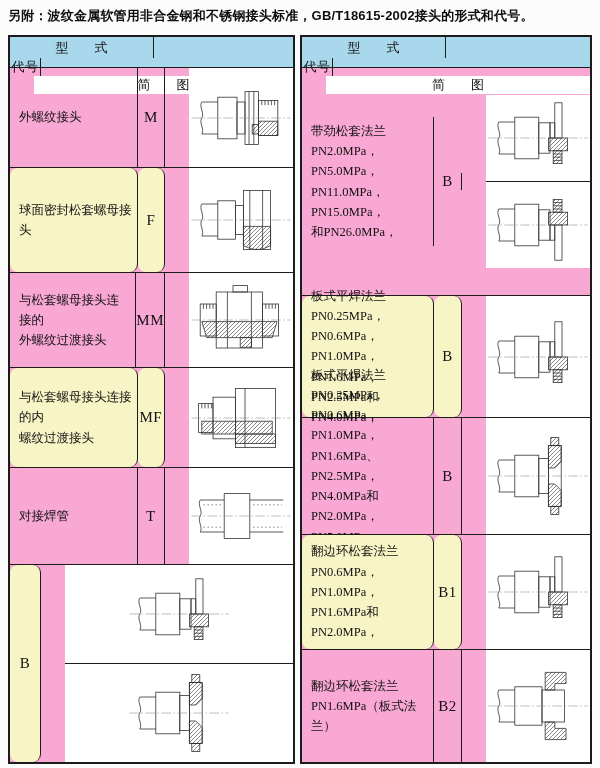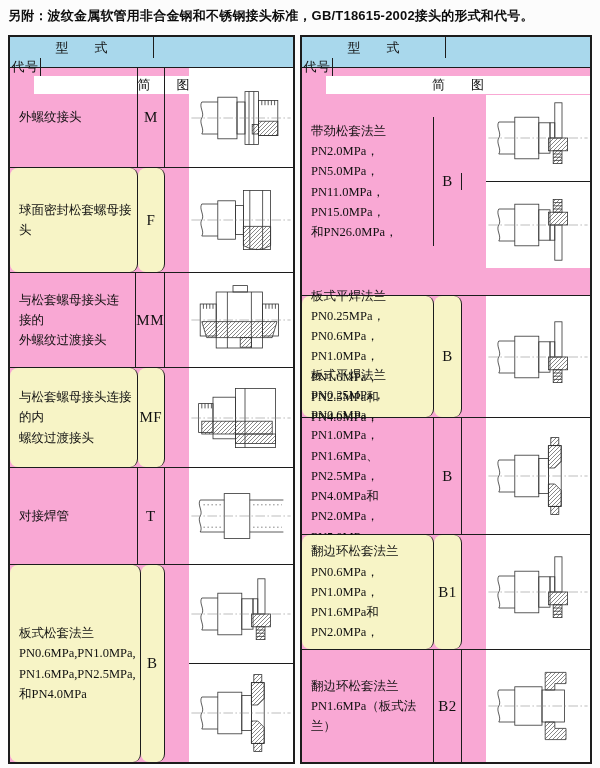--- a/index.html
+++ b/index.html
@@ -167,24 +167,20 @@
                 <path d="M76 30 H118 M76 70 H118"></path>
                 <path d="M80 36 H116 M80 64 H116" stroke-dasharray="2 3" stroke-width="0.7"></path>
                 <path d="M18 36 H40 M18 64 H40" stroke-dasharray="2 3" stroke-width="0.7"></path>
                 <path d="M3 50 H127" stroke="#888" stroke-width="0.7" stroke-dasharray="12 3 2 3"></path>
               </g>
             </svg>
           </span>
         </div>
       </div>
       <div class="row hl" style="height: 197px;">
-        <div class="cell type-cell">板式松套法兰
-PN0.6MPa,PN1.0MPa,
-PN1.6MPa,PN2.5MPa,
-和PN4.0MPa</div>
         <div class="cell code-cell">B</div>
         <div class="cell diagram-cell">
           <span class="diag">
             <svg viewBox="0 0 130 100" width="104" height="86">
               <defs>
                 <pattern id="hp" width="5" height="5" patternUnits="userSpaceOnUse">
                   <path d="M0 5 L5 0" stroke="#444" stroke-width="0.8"></path>
                 </pattern>
               </defs>
               <g stroke="#333" stroke-width="1" fill="none">

